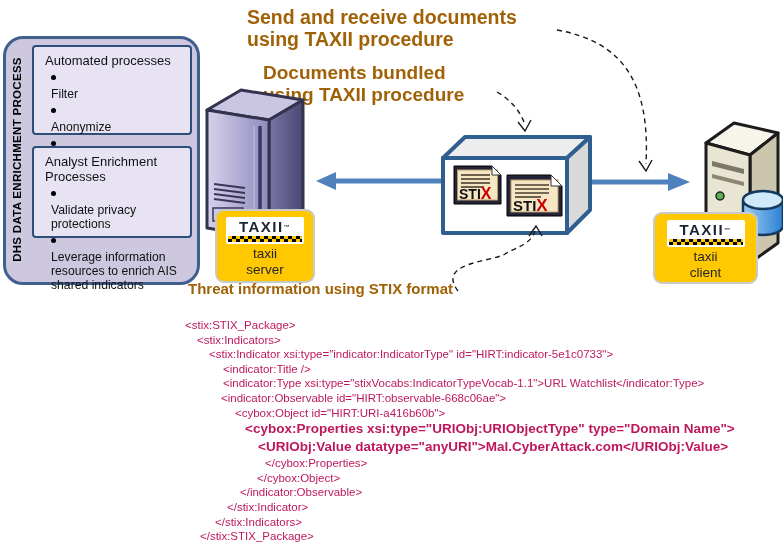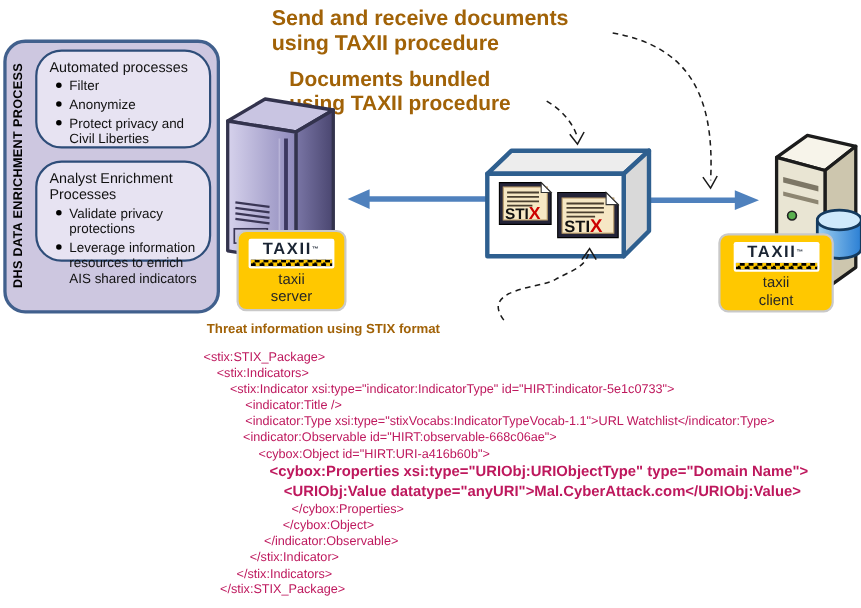--- a/index.html
+++ b/index.html
@@ -5,32 +5,32 @@
   html,body{margin:0;padding:0;background:#fff;}
   .canvas{position:relative;width:783px;height:553px;background:#fff;overflow:hidden;
           font-family:"Liberation Sans",sans-serif;color:#000;}
   
   .dhs-panel{position:absolute;left:3px;top:36px;width:197px;height:249px;
     background:#cdc7e0;border:3px solid #41608d;border-radius:20px;box-sizing:border-box;z-index:1;}
   .dhs-vtitle{position:absolute;left:4px;top:283px;width:247px;height:26px;line-height:26px;
     transform:rotate(-90deg);transform-origin:0 0;text-align:center;
     font-size:11.5px;font-weight:700;letter-spacing:.3px;color:#000;z-index:2;}
   .inner-box{position:absolute;left:32px;box-sizing:border-box;width:160px;
-    background:#e7e3f2;border:2.5px solid #2e4d79;border-radius:24px;
+    background:#e7e3f2;border:2.5px solid #2e4d79;border-radius:4px;
     padding:6px 6px 0 11px;z-index:2;}
   .inner-box .bx-title{font-size:13px;line-height:15px;color:#111;}
-  .bullet-row{display:flex;gap:7px;margin:3px 0 0 6px;font-size:12.2px;line-height:14px;color:#111;}
+  .bullet-row{display:flex;gap:7px;margin:3px 0 0 6px;font-size:12.2px;line-height:14px;color:#111;flex-direction:column;}
   .bullet-dot{flex:none;width:5px;height:5px;border-radius:50%;background:#000;margin-top:4px;}
   .box-a{top:45px;height:90px;}
   .box-b{top:146px;height:92px;}
   
   .h-bold{position:absolute;font-weight:700;color:#a16207;white-space:pre-line;z-index:2;}
   .h-send{left:247px;top:6px;font-size:19.5px;line-height:22px;}
   .h-bundled{left:263px;top:62px;font-size:19px;line-height:21.5px;}
-  .h-threat{left:188px;top:292px;font-size:12px;}
+  .h-threat{left:188px;top:280px;font-size:15px;}
   
   .badge{position:absolute;background:#ffc800;border:2px solid #c9c9c9;border-radius:9px;
     box-sizing:border-box;text-align:center;z-index:6;}
   .badge-server{left:215px;top:209px;width:100px;height:74px;}
   .badge-client{left:653px;top:212px;width:105px;height:72px;}
   .taxii-logo-box{margin:6px auto 2px;width:74px;background:#fff;padding:3px 2px 2px;border-radius:2px;}
   .taxii-logo-text{font-weight:800;font-size:15px;line-height:14px;color:#1a2433;letter-spacing:1.5px;}
   .taxii-tm{font-size:6px;vertical-align:top;}
   .checker{height:6px;margin-top:2px;
     background:repeating-conic-gradient(#000 0% 25%, #ffc800 0% 50%) 0 0/8px 6px;}

